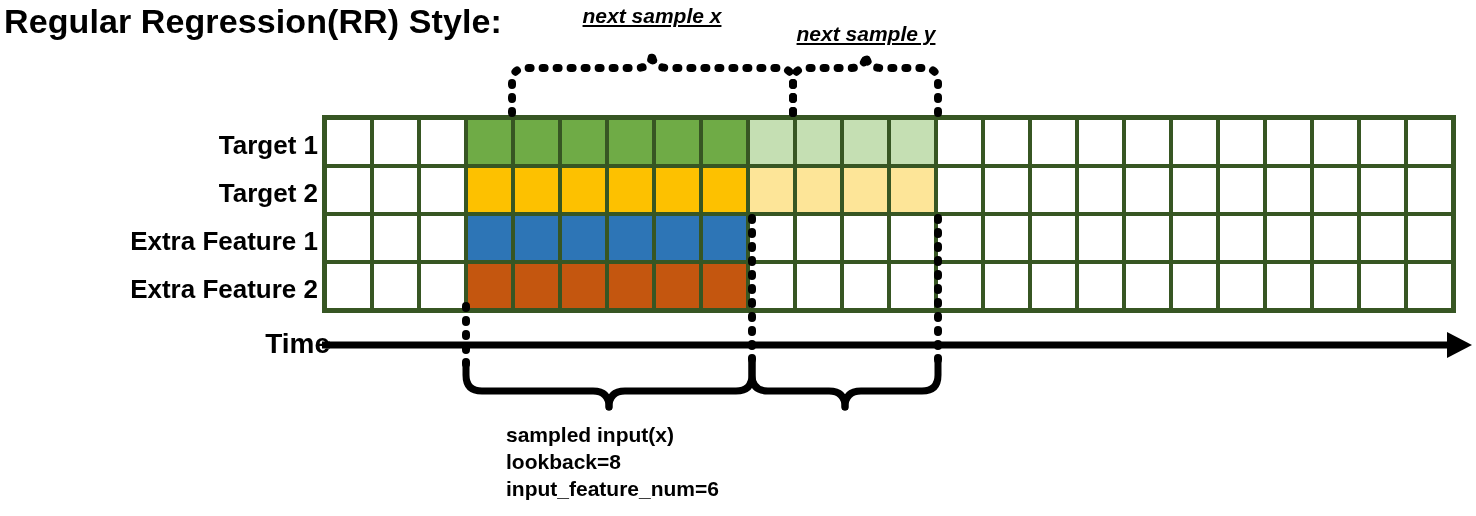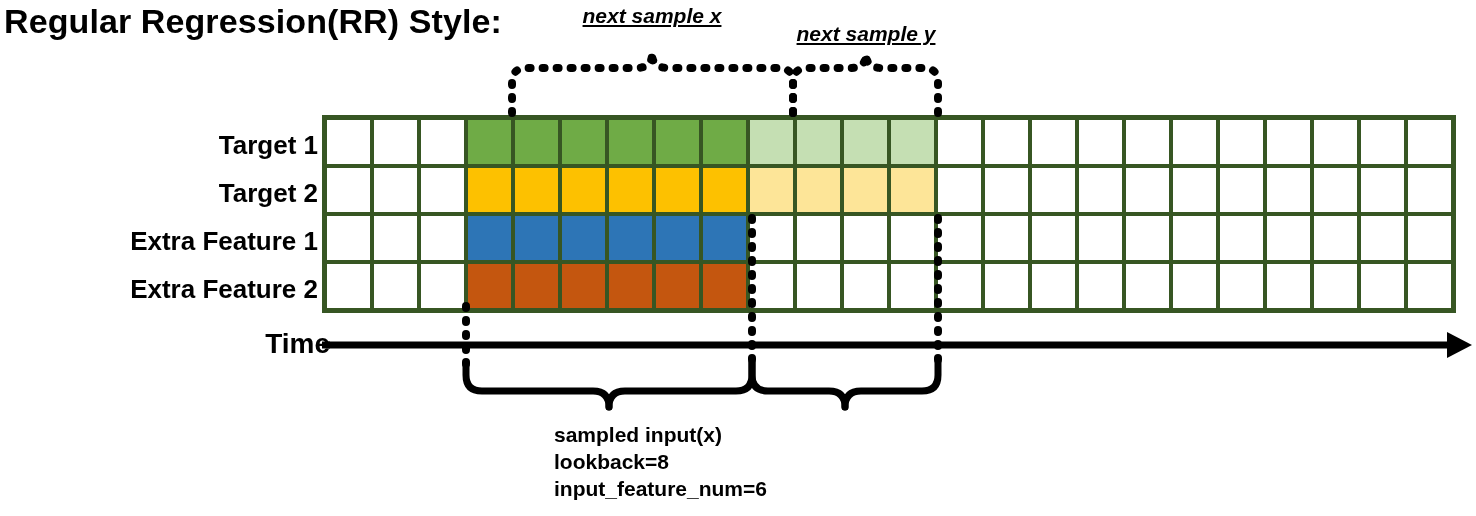--- a/index.html
+++ b/index.html
@@ -47,21 +47,21 @@
 
   
   .topcap{
     position:absolute; font-size:21px; font-style:italic; font-weight:600;
     white-space:nowrap; text-align:center;text-decoration:underline;
   }
   .botcap{
     position:absolute; font-size:21px; font-weight:600; line-height:1.28;
     white-space:nowrap;
   }
-  .botcap div{white-space:nowrap;margin-left:48px;}
+  .botcap div{white-space:nowrap;}
 </style>
 </head>
 <body>
 
 <div id="title">Regular Regression(RR) Style:</div>
 
 <div id="labels">
   <div class="rowlabel" style="top:126px">Target 1</div>
   <div class="rowlabel" style="top:174px">Target 2</div>
   <div class="rowlabel" style="top:222px">Extra Feature 1</div>

